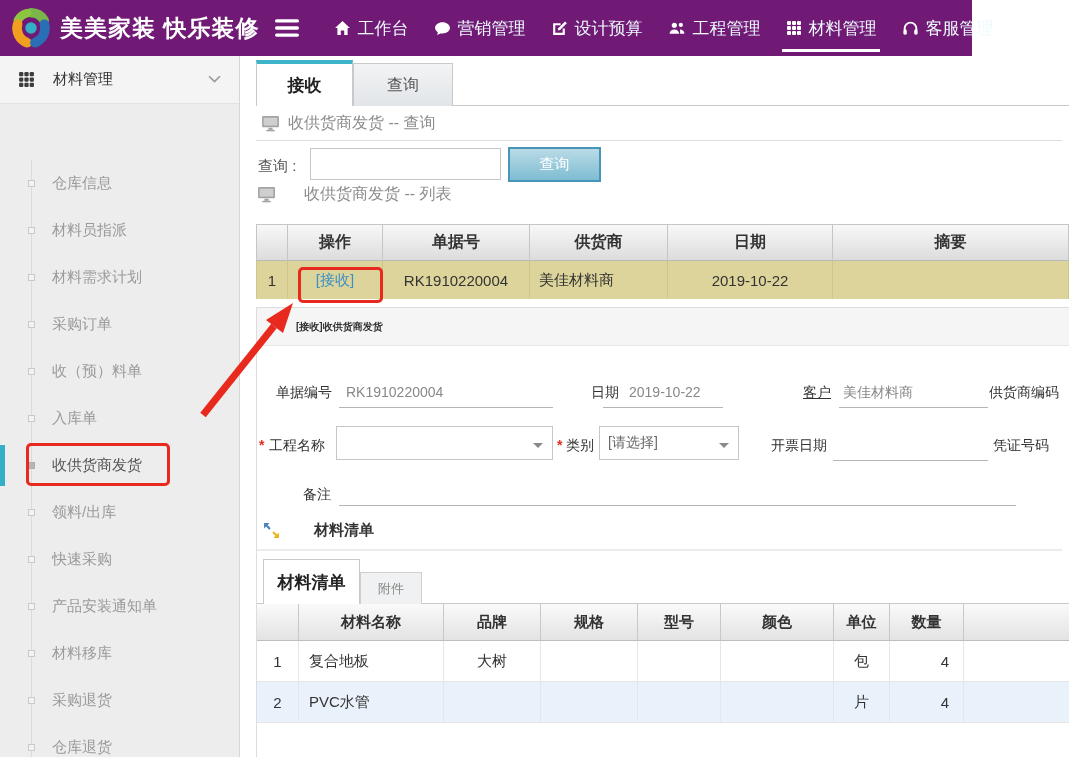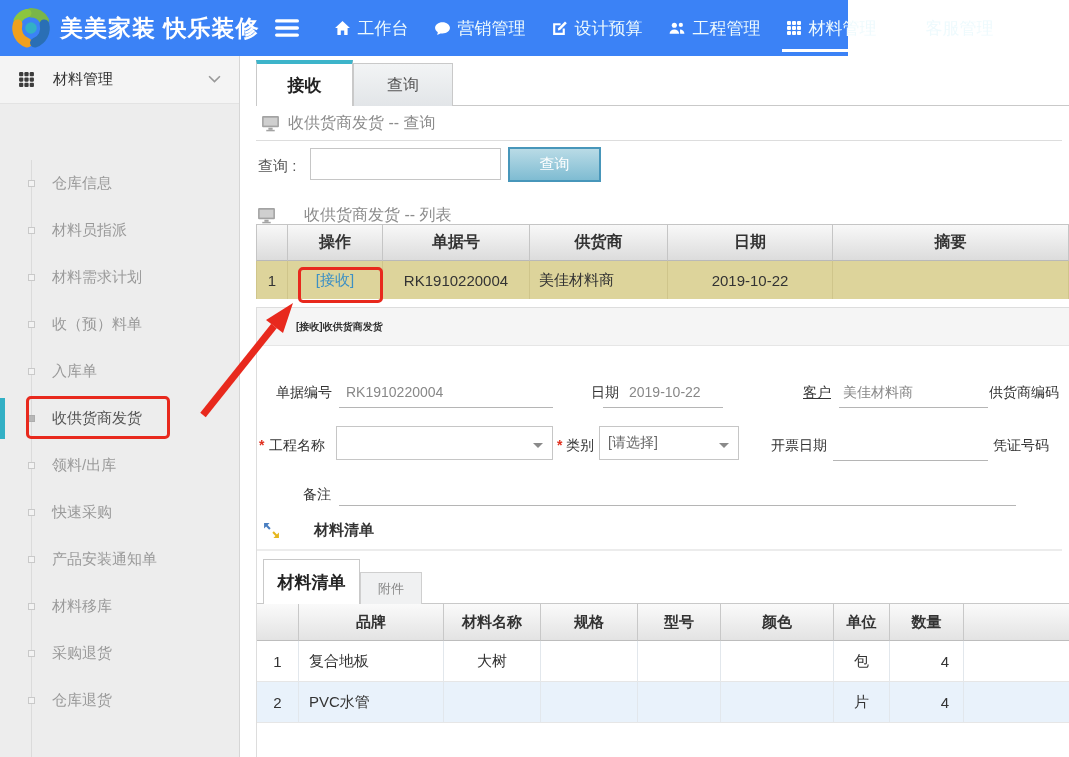--- a/index.html
+++ b/index.html
@@ -1,21 +1,21 @@
 <!DOCTYPE html>
 <html><head>
 <meta charset="utf-8">
 <style>
   * { box-sizing: border-box; margin: 0; padding: 0; }
   html,body { width:1069px; height:757px; overflow:hidden; background:#fff;
     font-family:"Liberation Sans","DejaVu Sans",sans-serif; }
   .stage { position:relative; width:1069px; height:757px; overflow:hidden; }
 
   
-  .navbar { position:absolute; left:0; top:0; width:848px; height:56px; background:#3b82f6;
+  .navbar { position:absolute; left:0; top:0; width:972px; height:56px; background:#701a75;
     display:flex; align-items:center; }
   .logo { margin-left:10px; width:42px; height:42px; flex:none; }
   .brand { color:#fff; font-size:23px; font-weight:bold; margin-left:8px; letter-spacing:1px; white-space:nowrap; }
   .hamburger { margin-left:16px; margin-right:6px; display:flex; align-items:center; cursor:pointer; }
   .nav-items { display:flex; align-items:stretch; height:56px; margin-left:16px; }
   .nav-item { position:relative; display:flex; align-items:center; gap:6px; padding:0 13px;
     color:#eefafd; font-size:17px; cursor:pointer; white-space:nowrap; }
   .nav-item.active::after { content:""; position:absolute; left:9px; right:9px; bottom:4px; height:3px; background:#fff; }
   .nav-item svg { flex:none; }
 
@@ -44,21 +44,21 @@
   .tab-receive { left:15px; top:4px; width:97px; height:46px; background:#fff;
     border:1px solid #c9c9c9; border-bottom:none; border-top:4px solid #3db4ca;
     font-size:17px; font-weight:bold; color:#222; z-index:2; }
   .tab-query { left:112px; top:7px; width:100px; height:43px; background:linear-gradient(#f2f4f5,#e2e5e8);
     border:1px solid #c9c9c9; border-bottom:none; font-size:16px; color:#555; }
 
   .section-title { position:absolute; display:flex; align-items:center; gap:8px; }
   .section-title .txt { font-size:16px; color:#8c8c8c; white-space:nowrap; }
   .sec1 { left:20px; top:57px; }
   .divider1 { position:absolute; left:15px; top:84px; width:806px; height:1px; background:#ddd; }
-  .sec2 { left:16px; top:149px;gap:28px; }
+  .sec2 { left:16px; top:128px;gap:28px; }
 
   .query-label { position:absolute; left:17px; top:101px; font-size:15px; color:#555; }
   .query-input { position:absolute; left:69px; top:92px; width:191px; height:32px;
     border:1px solid #c6c6c6; background:#fff; font-size:14px; padding:0 6px; outline:none; }
   .query-btn { position:absolute; left:267px; top:91px; width:93px; height:35px;
     background:linear-gradient(#b9dbe6,#7fbcd2); border:2px solid #4796ba;
     color:#fff; font-size:15px; display:flex; align-items:center; justify-content:center; cursor:pointer; }
 
   
   .list-table { position:absolute; left:15px; top:168px; width:813px; }
@@ -225,20 +225,24 @@
       <div class="menu-item">
           <span class="bullet"></span>
           <span class="menu-label">材料员指派</span>
         </div>
       <div class="menu-item">
           <span class="bullet"></span>
           <span class="menu-label">材料需求计划</span>
         </div>
       <div class="menu-item">
           <span class="bullet"></span>
+          <span class="menu-label">采购订单</span>
+        </div>
+      <div class="menu-item">
+          <span class="bullet"></span>
           <span class="menu-label">收（预）料单</span>
         </div>
       <div class="menu-item">
           <span class="bullet"></span>
           <span class="menu-label">入库单</span>
         </div>
       <div class="menu-item active">
         <span class="active-bar"></span>
         <span class="bullet"></span>
         <span class="menu-label">收供货商发货</span>
@@ -383,22 +387,22 @@
       <div class="mtab-active">
           <span>材料清单</span>
         </div>
       <div class="mtab-idle">
           <span>附件</span>
         </div>
 
       <div class="mat-table">
         <div class="mt-row mt-head">
           <div></div>
+          <div>材料名称</div>
           <div>品牌</div>
-          <div>材料名称</div>
           <div>规格</div>
           <div>型号</div>
           <div>颜色</div>
           <div>单位</div>
           <div>数量</div>
           <div></div>
         </div>
         <div class="mt-row mt-body">
           <div class="mt-index">1</div>
           <div class="mt-name">复合地板</div>

